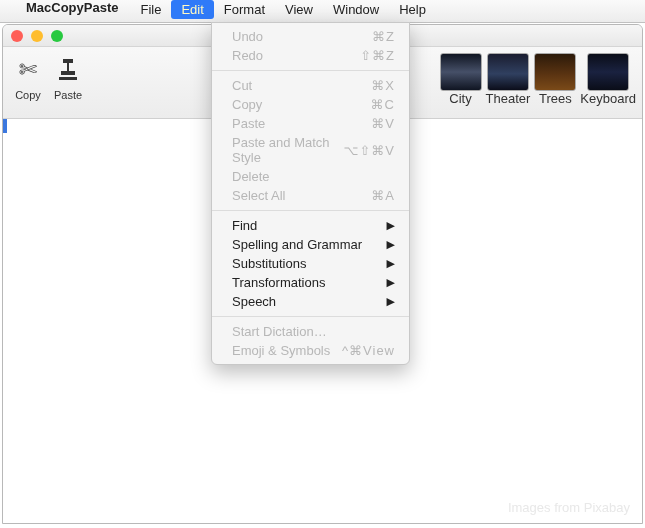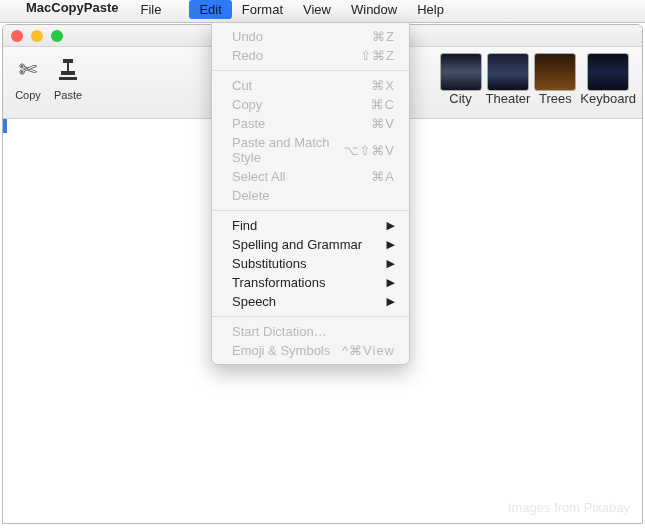--- a/index.html
+++ b/index.html
@@ -2,21 +2,21 @@
 <html><head>
 <meta charset="utf-8">
 <style>
   * { margin: 0; padding: 0; box-sizing: border-box; font-family: -apple-system, "Helvetica Neue", Helvetica, Arial, sans-serif; }
   body { width: 645px; height: 528px; background: #fff; overflow: hidden; position: relative; }
   
   .menubar { height: 23px; background: linear-gradient(#fafafa,#ececec); border-bottom: 1px solid #c0c0c0; display: flex; align-items: flex-start; padding: 0 12px; font-size: 13px; color: #222; }
   .apple-logo { margin-right: 14px; font-size: 15px; }
   .app-name { font-weight: 600; margin-right: 12px; }
   .menubar-item { padding: 2px 10px; border-radius: 3px; cursor: default; }
-  .menubar-item.active { background: #2f7af8; color: #0f172a; margin-left: 18px; }
+  .menubar-item.active { background: #2f7af8; color: #fef9c3; }
   
   .window { position: absolute; top: 24px; left: 2px; width: 641px; height: 500px; border: 1px solid #b8b8b8; border-radius: 6px 6px 0 0; background: #f0f4f8; overflow: hidden; }
   .titlebar { height: 22px; background: linear-gradient(#f6f6f6,#e8e8e8); display: flex; align-items: center; padding-left: 8px; border-bottom: 1px solid #d5d5d5; }
   .tl-btn { width: 12px; height: 12px; border-radius: 50%; margin-right: 8px; }
   .close-btn { background: #ff5f57; }
   .min-btn { background: #ffbd2e; }
   .max-btn { background: #28c940; }
   
   .toolbar { height: 72px; background: linear-gradient(#f8f8f8,#ececec); border-bottom: 1px solid #d0d0d0; display: flex; align-items: flex-start; padding: 6px 8px; position: relative; }
   .tool-item { display: flex; flex-direction: column; align-items: center; margin-right: 6px; font-size: 11px; color: #333; }
@@ -114,25 +114,25 @@
     </div>
     <div class="dd-item disabled">
       <span>Paste</span>
       <span class="dd-shortcut">⌘V</span>
     </div>
     <div class="dd-item disabled">
       <span>Paste and Match Style</span>
       <span class="dd-shortcut">⌥⇧⌘V</span>
     </div>
     <div class="dd-item disabled">
+      <span>Delete</span>
+    </div>
+    <div class="dd-item disabled">
       <span>Select All</span>
       <span class="dd-shortcut">⌘A</span>
-    </div>
-    <div class="dd-item disabled">
-      <span>Delete</span>
     </div>
     <div class="dd-sep"></div>
     <div class="dd-item">
       <span>Find</span>
       <span class="dd-arrow">▶</span>
     </div>
     <div class="dd-item">
       <span>Spelling and Grammar</span>
       <span class="dd-arrow">▶</span>
     </div>

